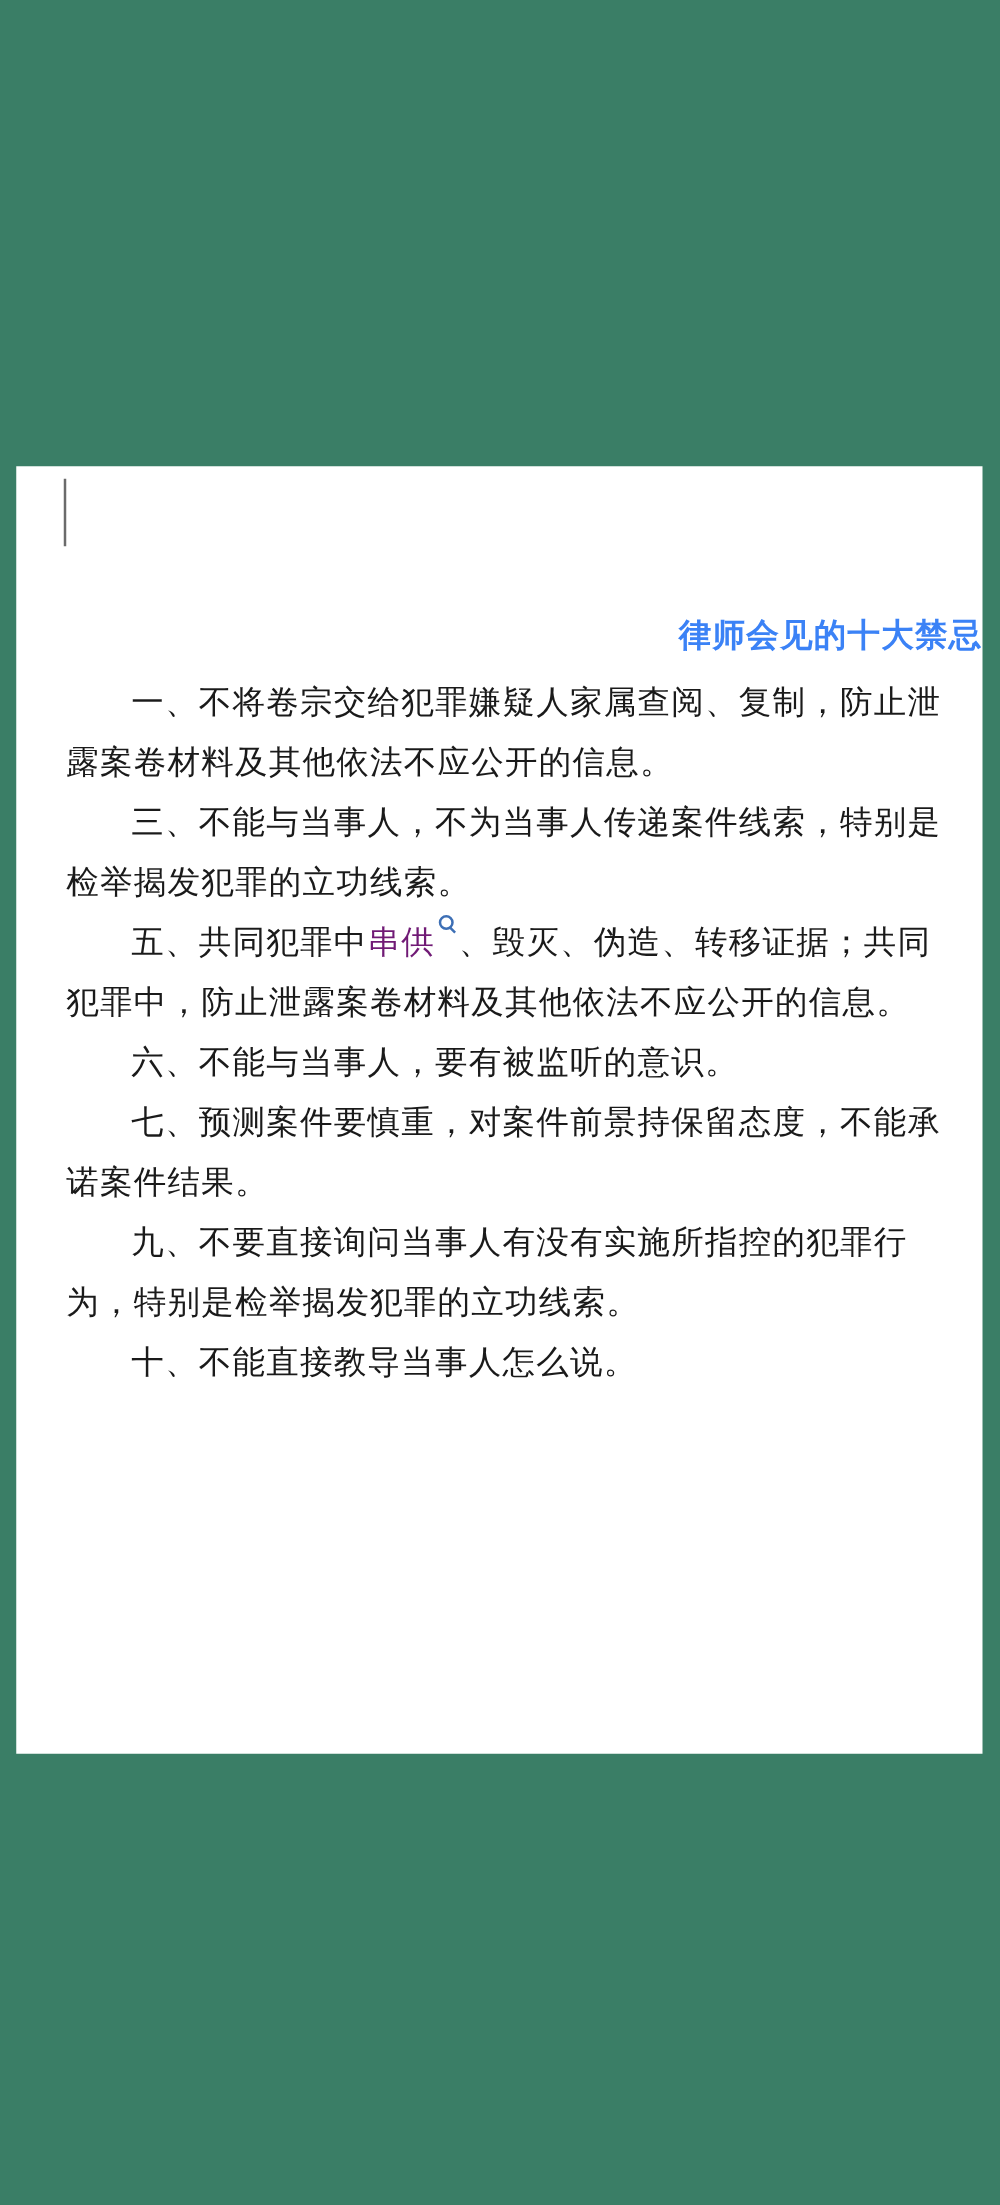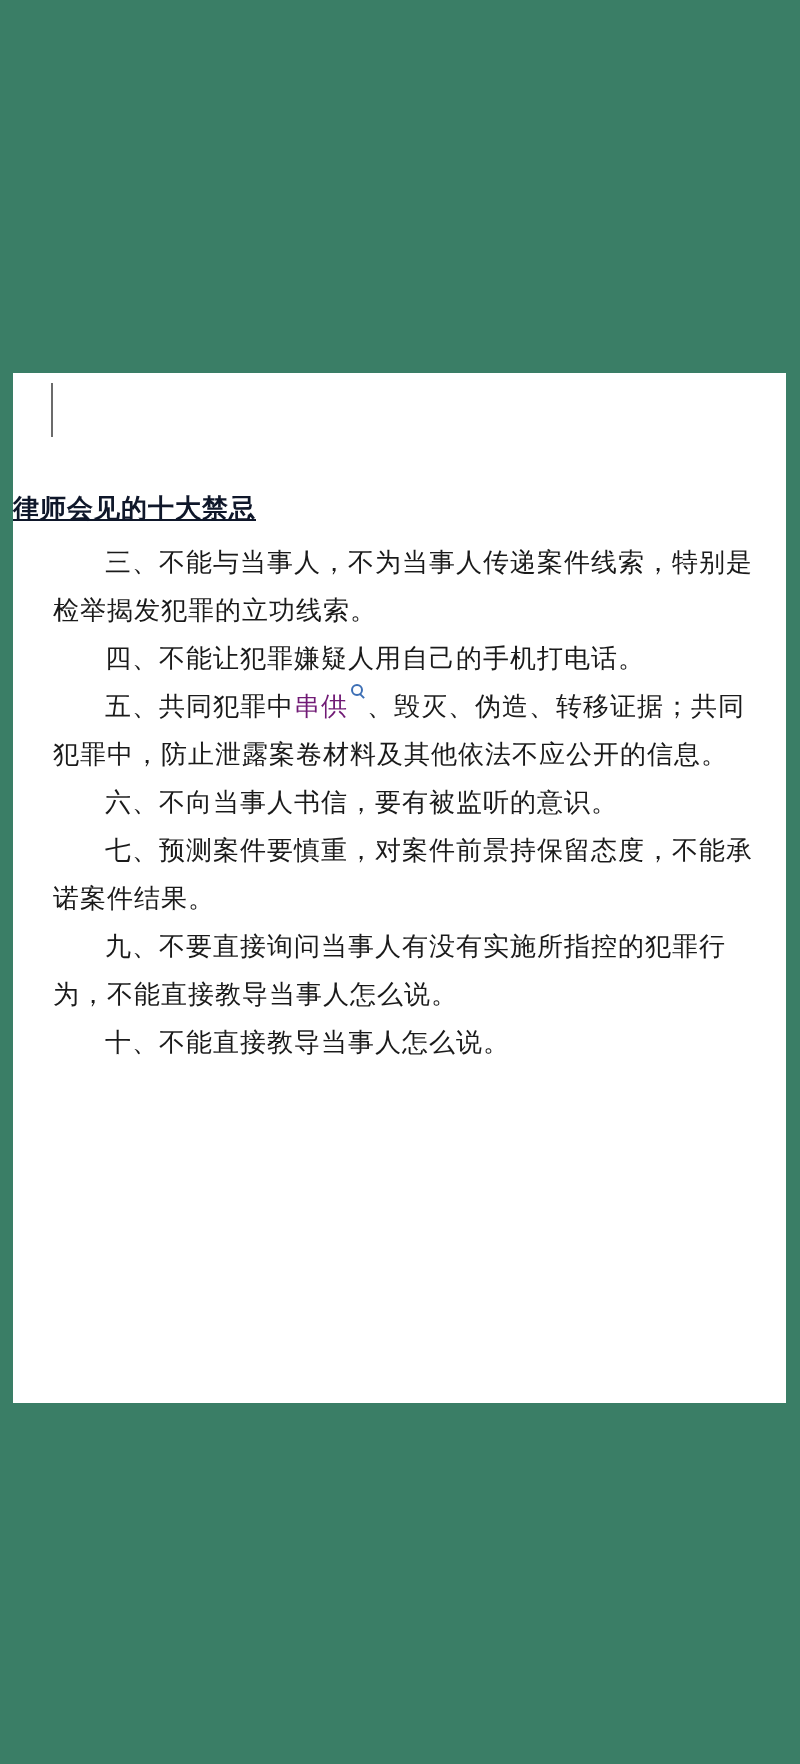--- a/index.html
+++ b/index.html
@@ -18,26 +18,25 @@
   }
   .cursor {
     position: absolute;
     left: 38px; top: 10px;
     width: 2px; height: 54px;
     background: #6b6b6b;
   }
   .title {
     position: absolute;
     left: 0; right: 0; top: 118px;
-    text-align: left;
+    text-align: right;
     font-size: 26px;
     font-weight: bold;
-    color: #0f172a;
+    color: #3b82f6;
     letter-spacing: 1px;
-    text-decoration: underline;
   }
   .body {
     position: absolute;
     left: 40px; width: 712px; top: 165px;
     font-size: 26px;
     line-height: 48px;
     color: #1a1a1a;
     letter-spacing: 1px;
   }
   .para { text-indent: 2em; margin: 0; }
@@ -62,21 +61,21 @@
     transform: rotate(-45deg);
   }
 </style>
 </head>
 <body>
 
 <div class="card">
   <div class="cursor"></div>
   <div class="title">律师会见的十大禁忌</div>
   <div class="body">
+    <p class="para">一、不将卷宗交给犯罪嫌疑人家属查阅、复制，防止泄露案卷材料及其他依法不应公开的信息。</p>
     <p class="para">三、不能与当事人，不为当事人传递案件线索，特别是检举揭发犯罪的立功线索。</p>
-    <p class="para">四、不能让犯罪嫌疑人用自己的手机打电话。</p>
     <p class="para"><span>五、共同犯罪中</span><span class="link">串供</span><span class="search-icon"></span><span>、毁灭、伪造、转移证据；共同犯罪中，防止泄露案卷材料及其他依法不应公开的信息。</span></p>
-    <p class="para">六、不向当事人书信，要有被监听的意识。</p>
+    <p class="para">六、不能与当事人，要有被监听的意识。</p>
     <p class="para">七、预测案件要慎重，对案件前景持保留态度，不能承诺案件结果。</p>
-    <p class="para">九、不要直接询问当事人有没有实施所指控的犯罪行为，不能直接教导当事人怎么说。</p>
+    <p class="para">九、不要直接询问当事人有没有实施所指控的犯罪行为，特别是检举揭发犯罪的立功线索。</p>
     <p class="para">十、不能直接教导当事人怎么说。</p>
   </div>
 </div>
 
 </body></html>

